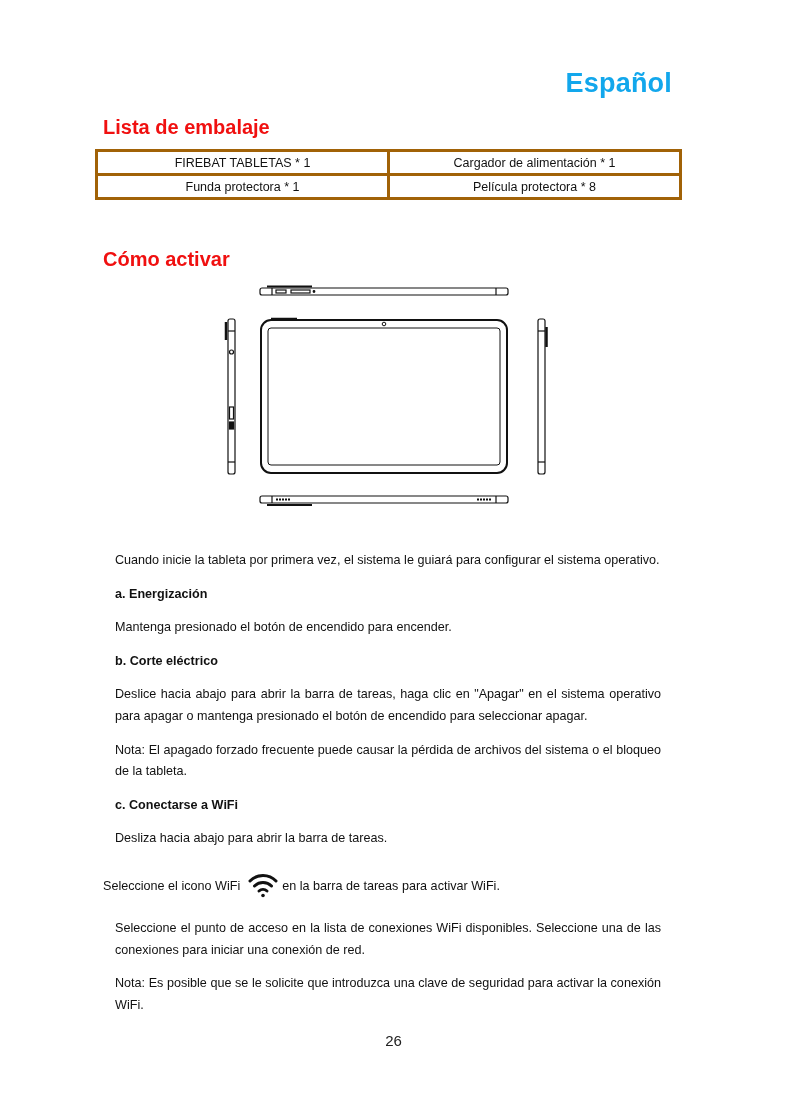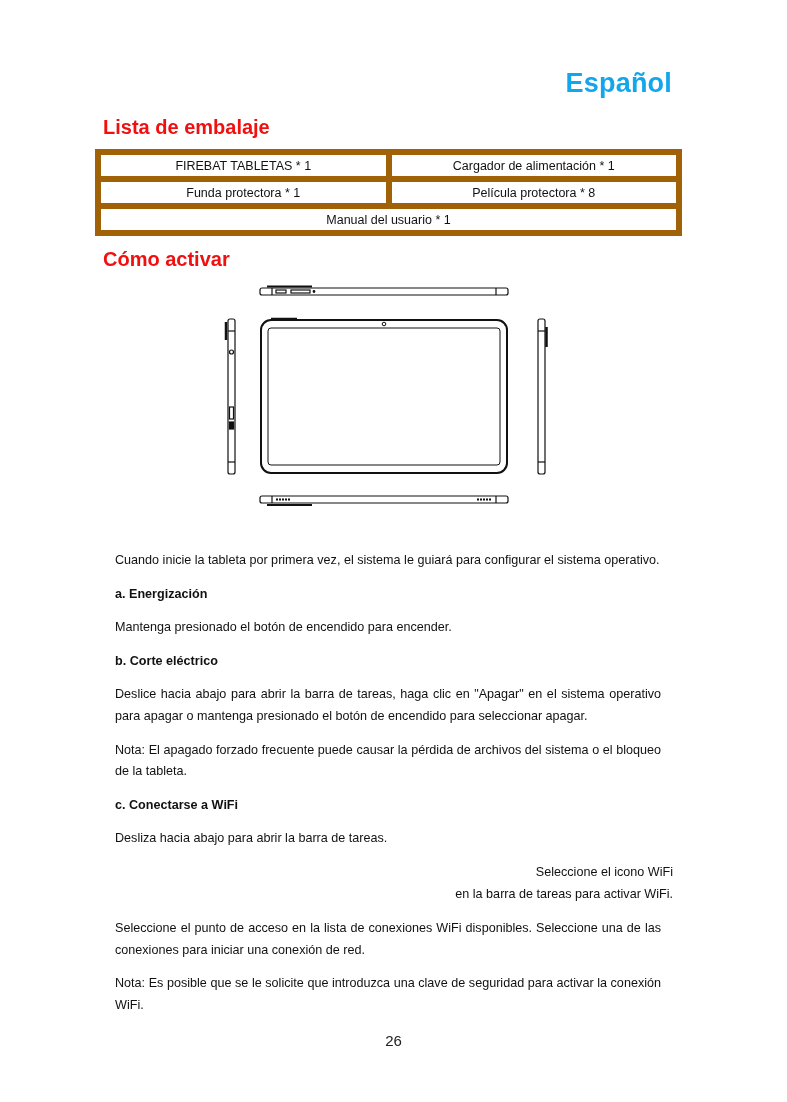--- a/index.html
+++ b/index.html
@@ -5,49 +5,46 @@
   html, body { margin: 0; padding: 0; background: #ffffff; }
   body { width: 787px; height: 1102px; position: relative; overflow: hidden;
          font-family: "Liberation Sans", "DejaVu Sans", sans-serif; color: #111; }
   .lang-title { position: absolute; right: 115px; top: 68px; font-size: 27px; font-weight: bold;
                 color: #12a7ec; letter-spacing: 0.2px; }
   .section-heading { position: absolute; left: 103px; font-size: 20px; font-weight: bold; color: #f01010; }
   #h-lista { top: 116px; }
   #h-como { top: 248px; }
   table.pack { position: absolute; left: 95px; top: 149px; width: 587px; border-collapse: collapse;
                font-size: 12.5px; }
-  table.pack td { border: 6px solid #a16207; text-align: center; height: 21px; padding: 0; width: 50%; }
+  table.pack td { border: 3px solid #a16207; text-align: center; height: 21px; padding: 0; width: 50%; }
   .figure { position: absolute; left: 215px; top: 282px; width: 340px; height: 230px; }
   .body-text { position: absolute; left: 103px; width: 570px; font-size: 12.6px; line-height: 21.6px; }
   .body-text p { margin: 12px; text-align: justify; }
   .body-text p.b { font-weight: bold; }
   .body-text p.nj { text-align: left; }
-  .wifi-line { display: flex; align-items: flex-end; height: 36px; flex-direction: column; }
+  .wifi-line { display: flex; align-items: flex-end; height: 36px; }
   .wifi-line svg { margin: 0 4px 0 8px; }
   .page-number { position: absolute; left: 0; width: 787px; top: 1032px; text-align: center; font-size: 15px; color: #222; }
 </style>
 </head>
 <body>
 
 <div class="lang-title">Español</div>
 
 <div class="section-heading" id="h-lista">Lista de embalaje</div>
 
 <table class="pack">
   <tbody>
       <tr>
     <td>FIREBAT TABLETAS * 1</td>
     <td>Cargador de alimentación * 1</td>
   </tr>
   <tr>
     <td>Funda protectora * 1</td>
     <td>Película protectora * 8</td>
-  </tr>
-  <tr>
-    <td colspan="2">Manual del usuario * 1</td>
   </tr>
 </tbody>
   </table>
 
 <div class="section-heading" id="h-como">Cómo activar</div>
 
 <div class="figure">
   <svg width="340" height="230" viewBox="0 0 340 230" xmlns="http://www.w3.org/2000/svg" fill="none" stroke="#111">
 
     <g stroke-width="1.2">

